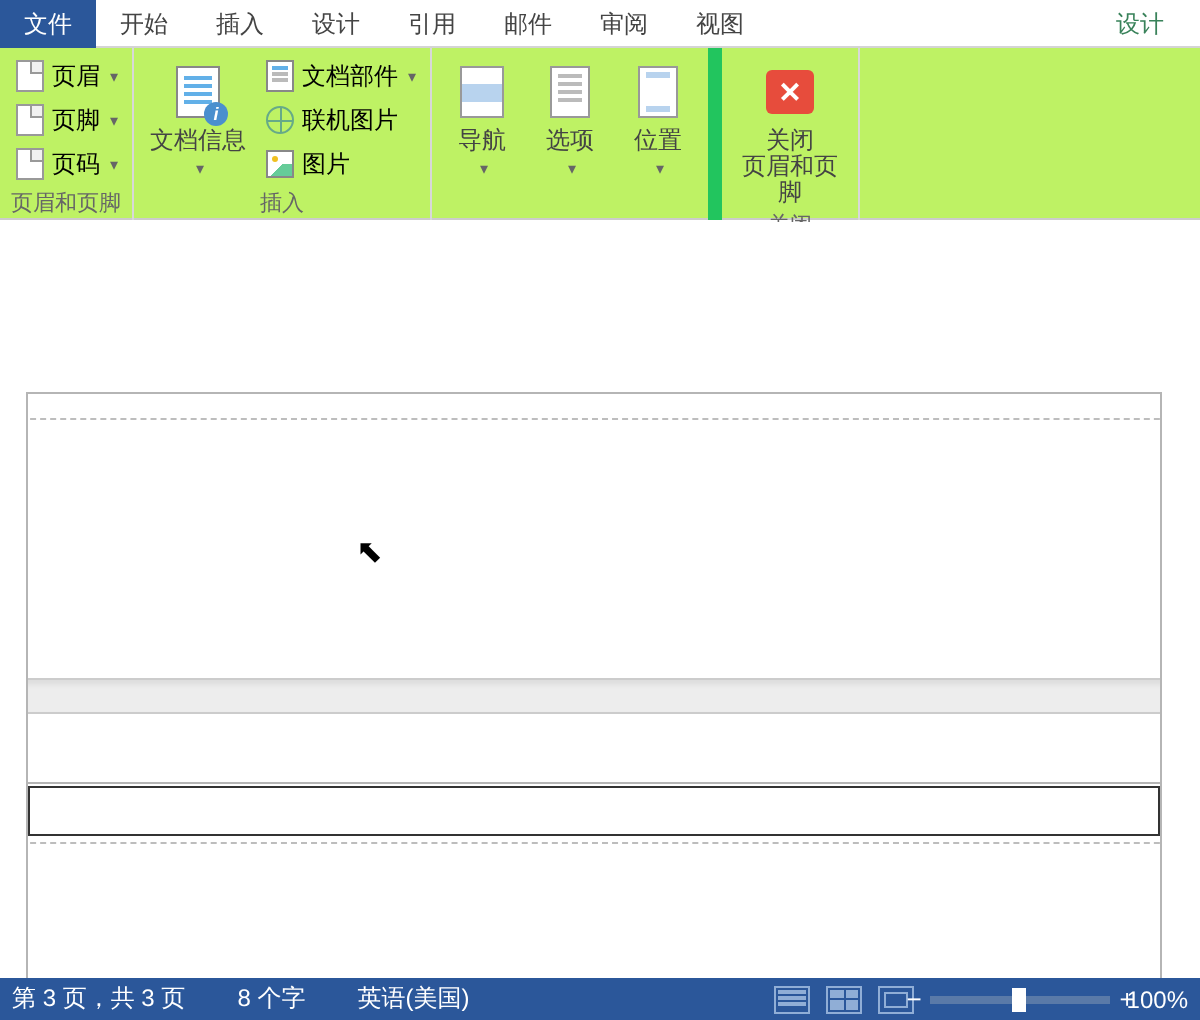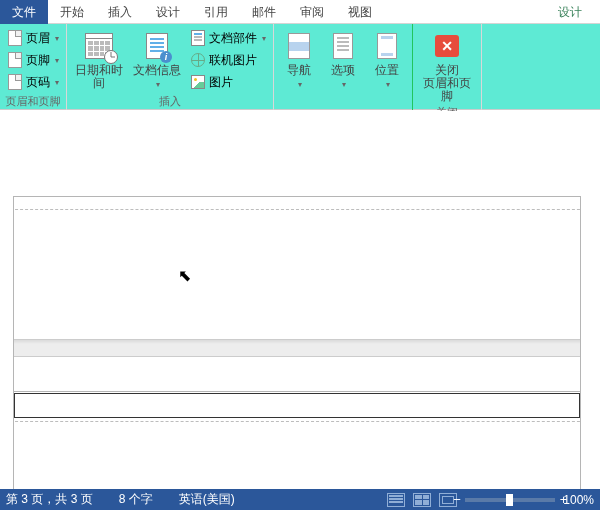--- a/index.html
+++ b/index.html
@@ -1,21 +1,21 @@
 <!DOCTYPE html>
 <html><head>
 <meta charset="utf-8">
 <style>
 *{margin:0;padding:0;box-sizing:border-box;font-family:"Microsoft YaHei","Segoe UI",sans-serif;font-size:12px;user-select:none}
 body{width:600px;height:510px;background:#fff;overflow:hidden;position:relative}
 .tabs{height:24px;background:#fff;display:flex;border-bottom:1px solid #d4d4d4}
 .tab{padding:0 12px;height:24px;line-height:24px;color:#444;cursor:pointer}
 .tab.active{background:#2b579a;color:#fff}
 .tab.ctx{color:#39825a;margin-left:auto;padding-right:18px}
-.ribbon{height:86px;background:#5eead4;border-bottom:1px solid #ccc;display:flex}
+.ribbon{height:86px;background:#bef264;border-bottom:1px solid #ccc;display:flex}
 .group{border-right:1px solid #d8d8d8;padding:2px 4px 0 4px;display:flex;flex-direction:column;justify-content:space-between;height:86px}
 .group-body{display:flex;gap:2px;flex:1}
 .group-label{text-align:center;color:#666;font-size:11px;padding:2px 0 3px 0}
 .stack{display:flex;flex-direction:column;gap:2px;padding-top:2px}
 .small-btn{display:flex;align-items:center;gap:3px;height:20px;padding:0 3px;cursor:pointer;white-space:nowrap}
 .small-btn .ic{width:16px;height:16px;display:flex;align-items:center;justify-content:center}
 .big-btn{display:flex;flex-direction:column;align-items:center;justify-content:flex-start;width:56px;padding:4px 2px 0 2px;cursor:pointer;text-align:center}
 .big-btn .ic{width:32px;height:32px;display:flex;align-items:center;justify-content:center;margin-bottom:2px}
 .big-btn .lbl{line-height:13px;color:#444}
 .drop{font-size:8px;color:#666;margin-left:2px}
@@ -118,42 +118,20 @@
           </div>
       </div>
     </div>
     <div class="group-label">页眉和页脚</div>
   </div>
 
   <div class="group">
     <div class="group-body">
       <div class="big-btn">
         <span class="ic">
-            <span class="cal-ic">
-              <span class="d">
-                <i></i>
-                <i></i>
-                <i></i>
-                <i></i>
-                <i></i>
-                <i></i>
-                <i></i>
-                <i></i>
-                <i></i>
-                <i></i>
-                <i></i>
-                <i></i>
-              </span>
-              <span class="clk"></span>
-            </span>
-          </span>
-        <span class="lbl">日期和时间</span>
-      </div>
-      <div class="big-btn">
-        <span class="ic">
             <span class="doc-ic">
               <span class="i">i</span>
             </span>
           </span>
         <span class="lbl"><span>文档信息</span><br><span class="drop">▾</span></span>
       </div>
       <div class="stack">
         <div class="small-btn">
             <span class="ic">
               <span class="parts-ic"></span>
@@ -171,21 +149,21 @@
             <span class="ic">
               <span class="pic-ic"></span>
             </span>
             <span>图片</span>
           </div>
       </div>
     </div>
     <div class="group-label">插入</div>
   </div>
 
-  <div class="group" style="border-right:1px solid #22c55e">
+  <div class="group" style="border-right:7px solid #22c55e">
     <div class="group-body">
       <div class="big-btn" style="width:42px">
         <span class="ic">
             <span class="nav-ic"></span>
           </span>
         <span class="lbl"><span>导航</span><br><span class="drop">▾</span></span>
       </div>
       <div class="big-btn" style="width:42px">
         <span class="ic">
             <span class="opt-ic"></span>

